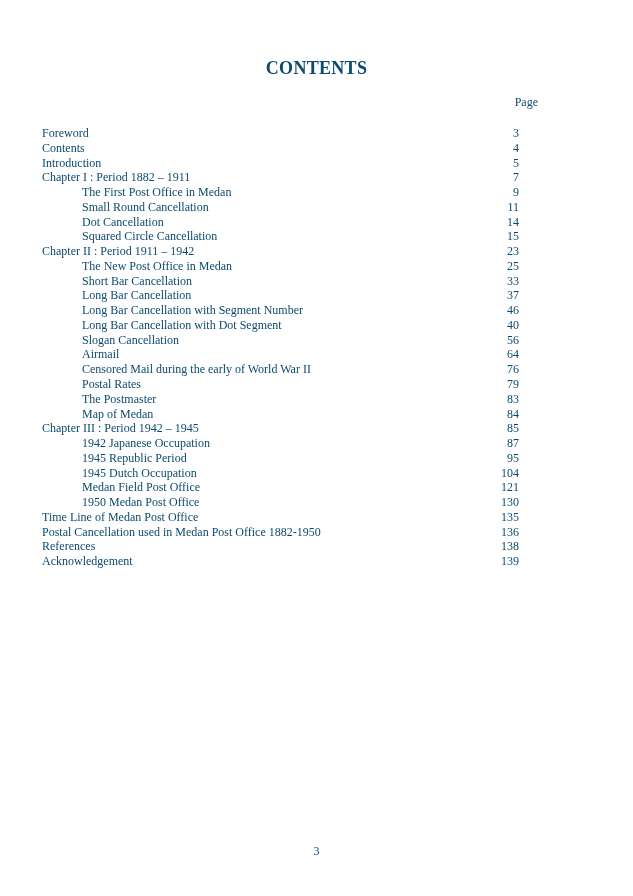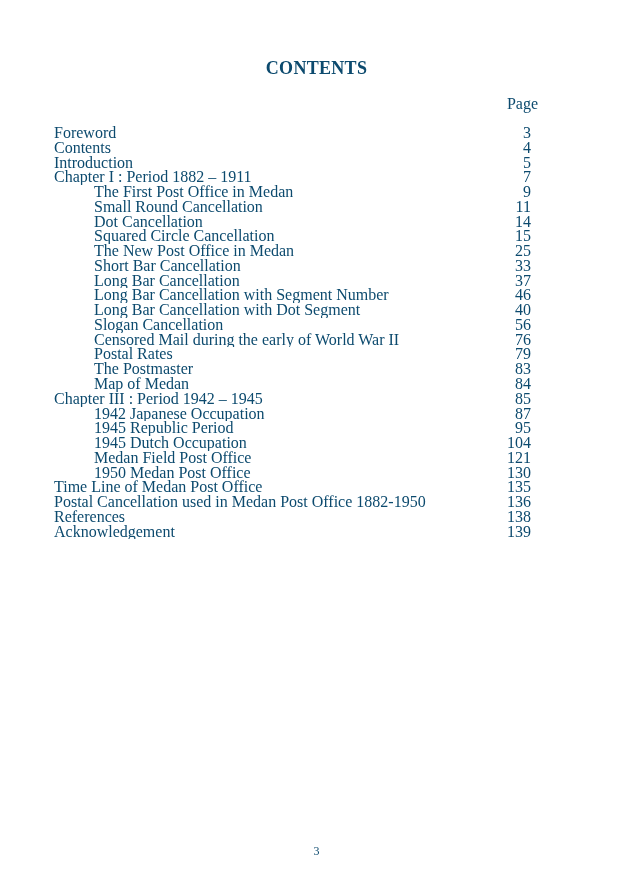--- a/index.html
+++ b/index.html
@@ -19,28 +19,28 @@
     width: 100%;
     text-align: center;
     font-size: 18px;
     font-weight: bold;
     letter-spacing: 0.3px;
   }
   .col-header {
     position: absolute;
     top: 95px;
     right: 95px;
-    font-size: 16px;
+    font-size: 12px;
   }
   .toc {
     position: absolute;
     top: 126px;
-    left: 54px;
+    left: 42px;
     width: 477px;
-    font-size: 16px;
+    font-size: 12px;
     line-height: 14.77px;
   }
   .toc-row { display: flex; }
   .toc-row .label { flex: 1; white-space: nowrap; overflow: hidden; }
   .toc-row.indent-1 .label { padding-left: 40px; }
   .toc-row .pagenum { text-align: right; min-width: 32px; }
   .footer-num {
     position: absolute;
     top: 844px;
     left: 0;
@@ -90,20 +90,24 @@
     <span class="label">Dot Cancellation</span>
     <span class="pagenum">14</span>
   </div>
 
   <div class="toc-row indent-1">
     <span class="label">Squared Circle Cancellation</span>
     <span class="pagenum">15</span>
   </div>
 
 
+  <div class="toc-row indent-0">
+    <span class="label">Chapter II : Period 1911 – 1942</span>
+    <span class="pagenum">23</span>
+  </div>
 
   <div class="toc-row indent-1">
     <span class="label">The New Post Office in Medan</span>
     <span class="pagenum">25</span>
   </div>
 
   <div class="toc-row indent-1">
     <span class="label">Short Bar Cancellation</span>
     <span class="pagenum">33</span>
   </div>
@@ -122,20 +126,24 @@
     <span class="label">Long Bar Cancellation with Dot Segment</span>
     <span class="pagenum">40</span>
   </div>
 
 
   <div class="toc-row indent-1">
     <span class="label">Slogan Cancellation</span>
     <span class="pagenum">56</span>
   </div>
 
+  <div class="toc-row indent-1">
+    <span class="label">Airmail</span>
+    <span class="pagenum">64</span>
+  </div>
 
   <div class="toc-row indent-1">
     <span class="label">Censored Mail during the early of World War II</span>
     <span class="pagenum">76</span>
   </div>
 
   <div class="toc-row indent-1">
     <span class="label">Postal Rates</span>
     <span class="pagenum">79</span>
   </div>

